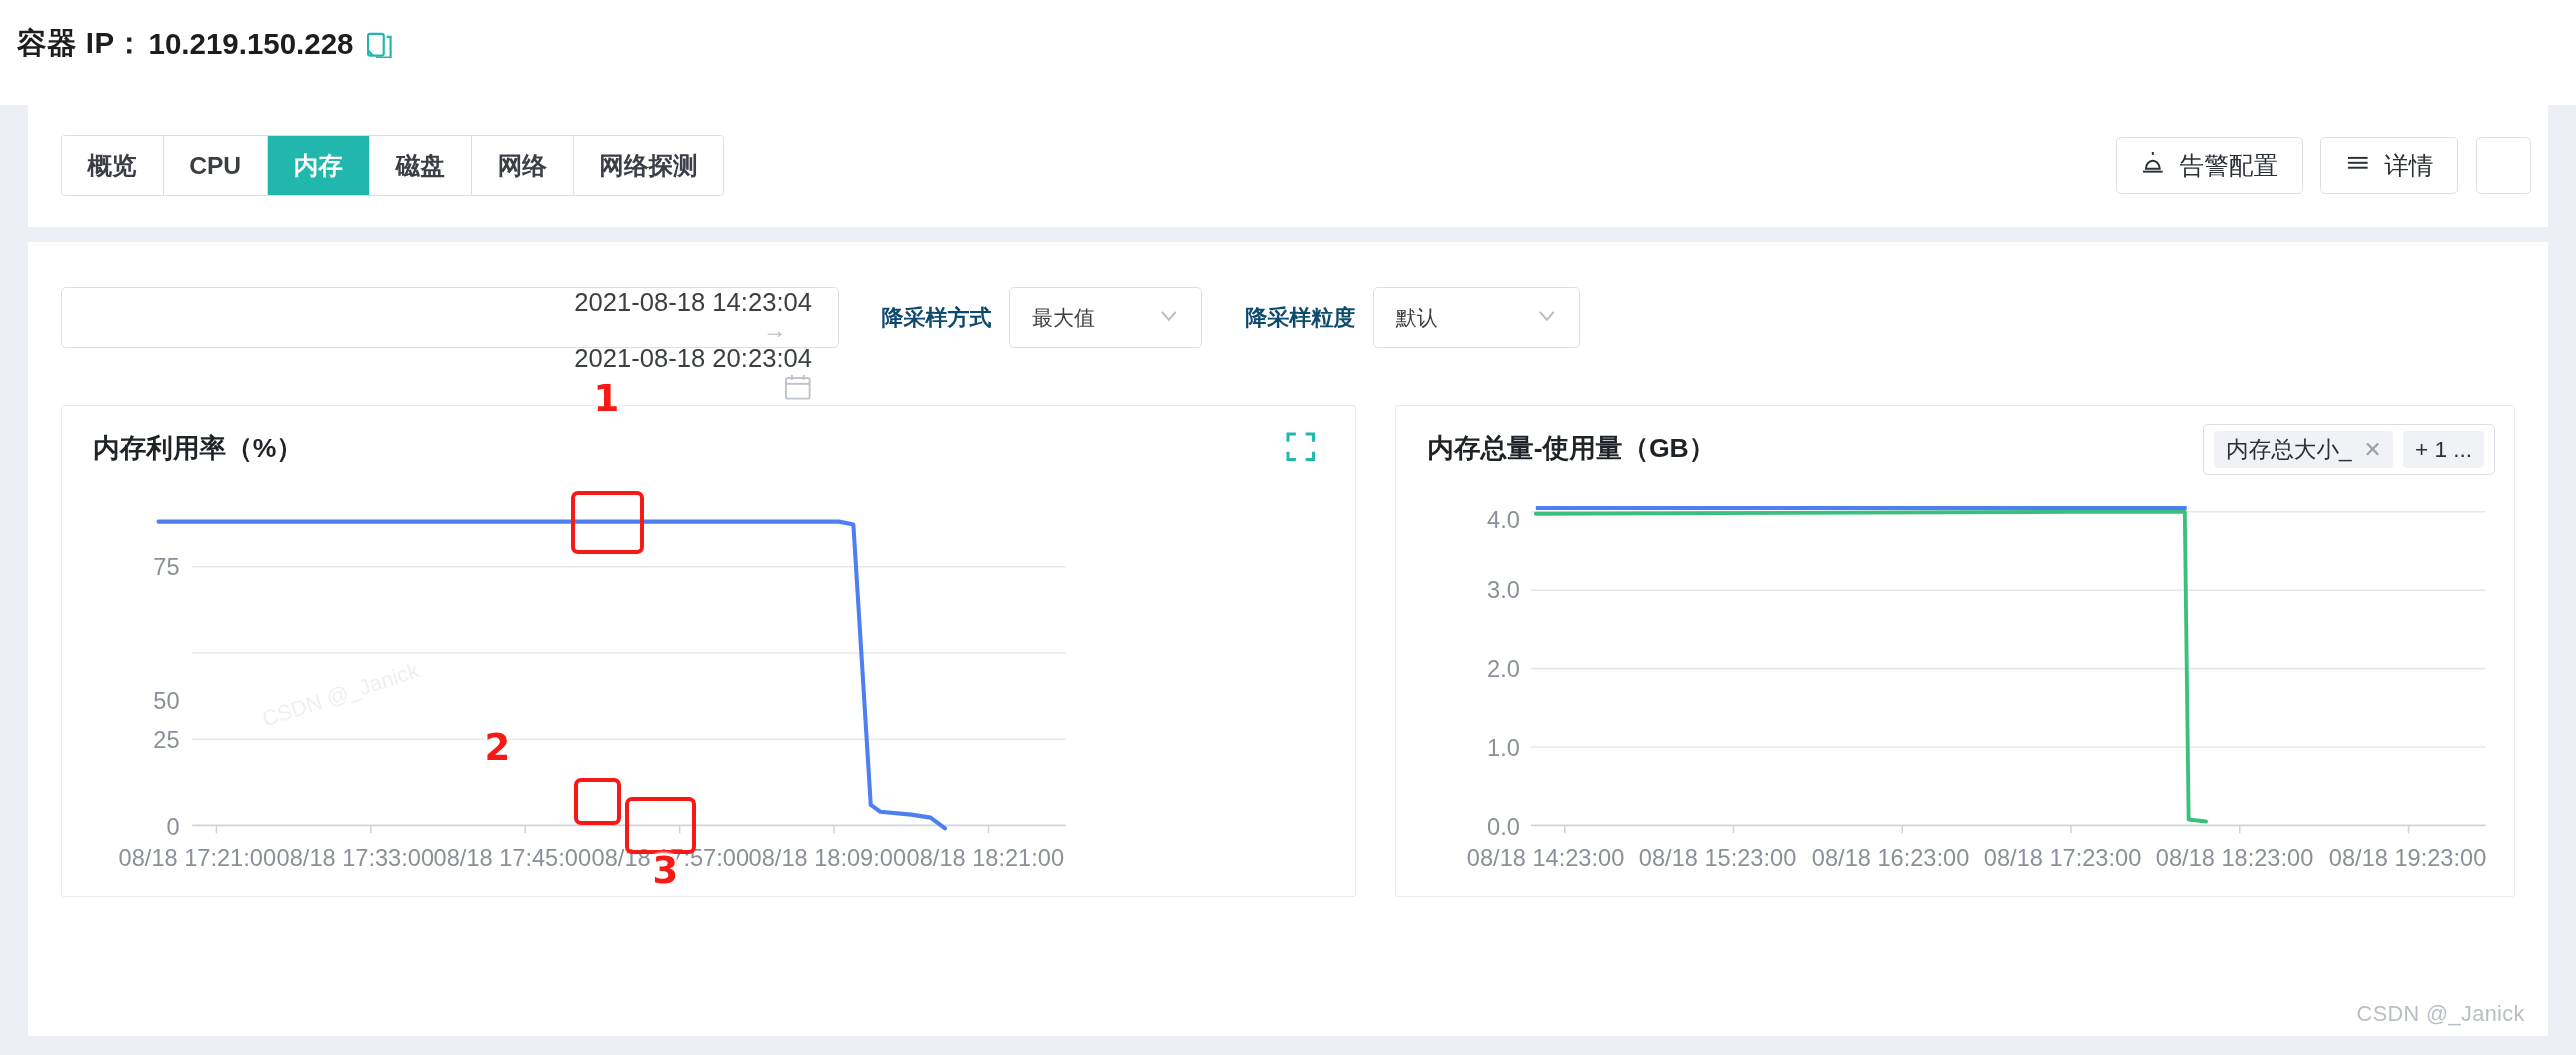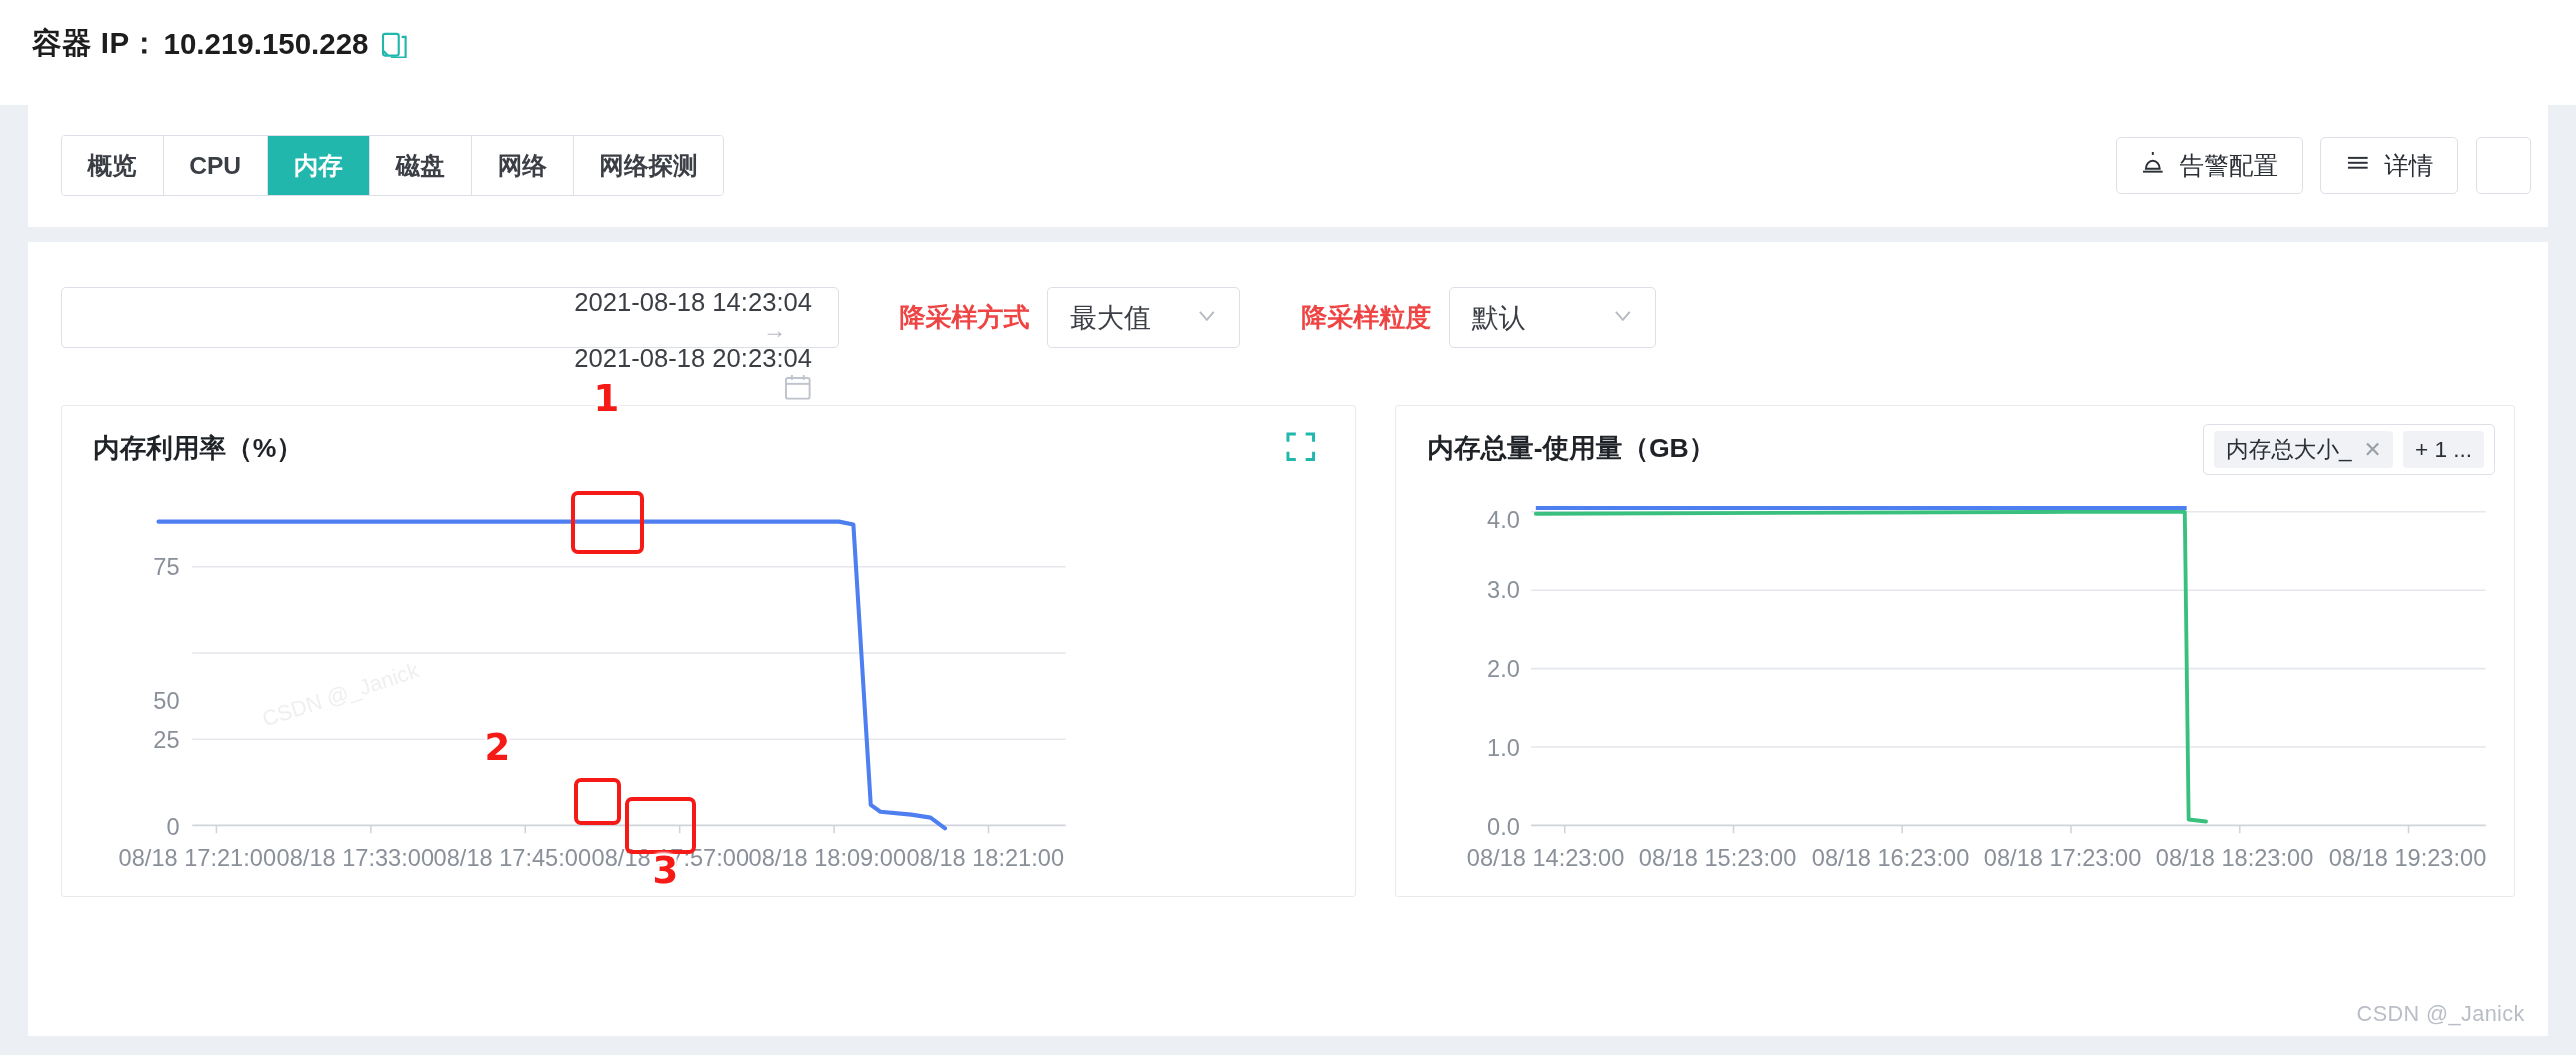--- a/index.html
+++ b/index.html
@@ -9,21 +9,21 @@
     font-family: "Liberation Sans", "DejaVu Sans", sans-serif;
     overflow: hidden;
   }
 
   
   .page-header {
     height: 87px;
     background: #ffffff;
     display: flex;
     align-items: center;
-    padding-left: 32px;
+    padding-left: 17px;
   }
   .ip-label {
     font-size: 29.5px;
     color: #1d1d1d;
     font-weight: 600;
     letter-spacing: 0.5px;
   }
   .ip-value {
     font-size: 29.5px;
     color: #1d1d1d;
@@ -134,35 +134,35 @@
     flex-direction: column;
   }
   .date-arrow {
     color: #b6bac1;
     margin: 0 25.6px;
     font-size: 23.6px;
   }
   .cal-icon { margin-left: auto; display: flex; }
 
   .ctl-label {
-    font-size: 26px;
-    color: #ef4444;
+    font-size: 22px;
+    color: #0c4a6e;
     font-weight: 600;
-    margin-left: 61px;
+    margin-left: 43px;
     margin-right: 17.7px;
     white-space: nowrap;
   }
   .select {
     height: 61px;
     border: 1px solid #dcdfe6;
     border-radius: 4.9px;
     display: flex;
     align-items: center;
     padding: 0 21.7px;
-    font-size: 27px;
+    font-size: 21px;
     color: #3b3f45;
     cursor: pointer;
     gap: 27.6px;
   }
   .select.sel-a { width: 193px; }
   .select.sel-b { width: 207px; }
   .select .caret { margin-left: auto; color: #b6bac1; }
 
   
   .charts-row {

